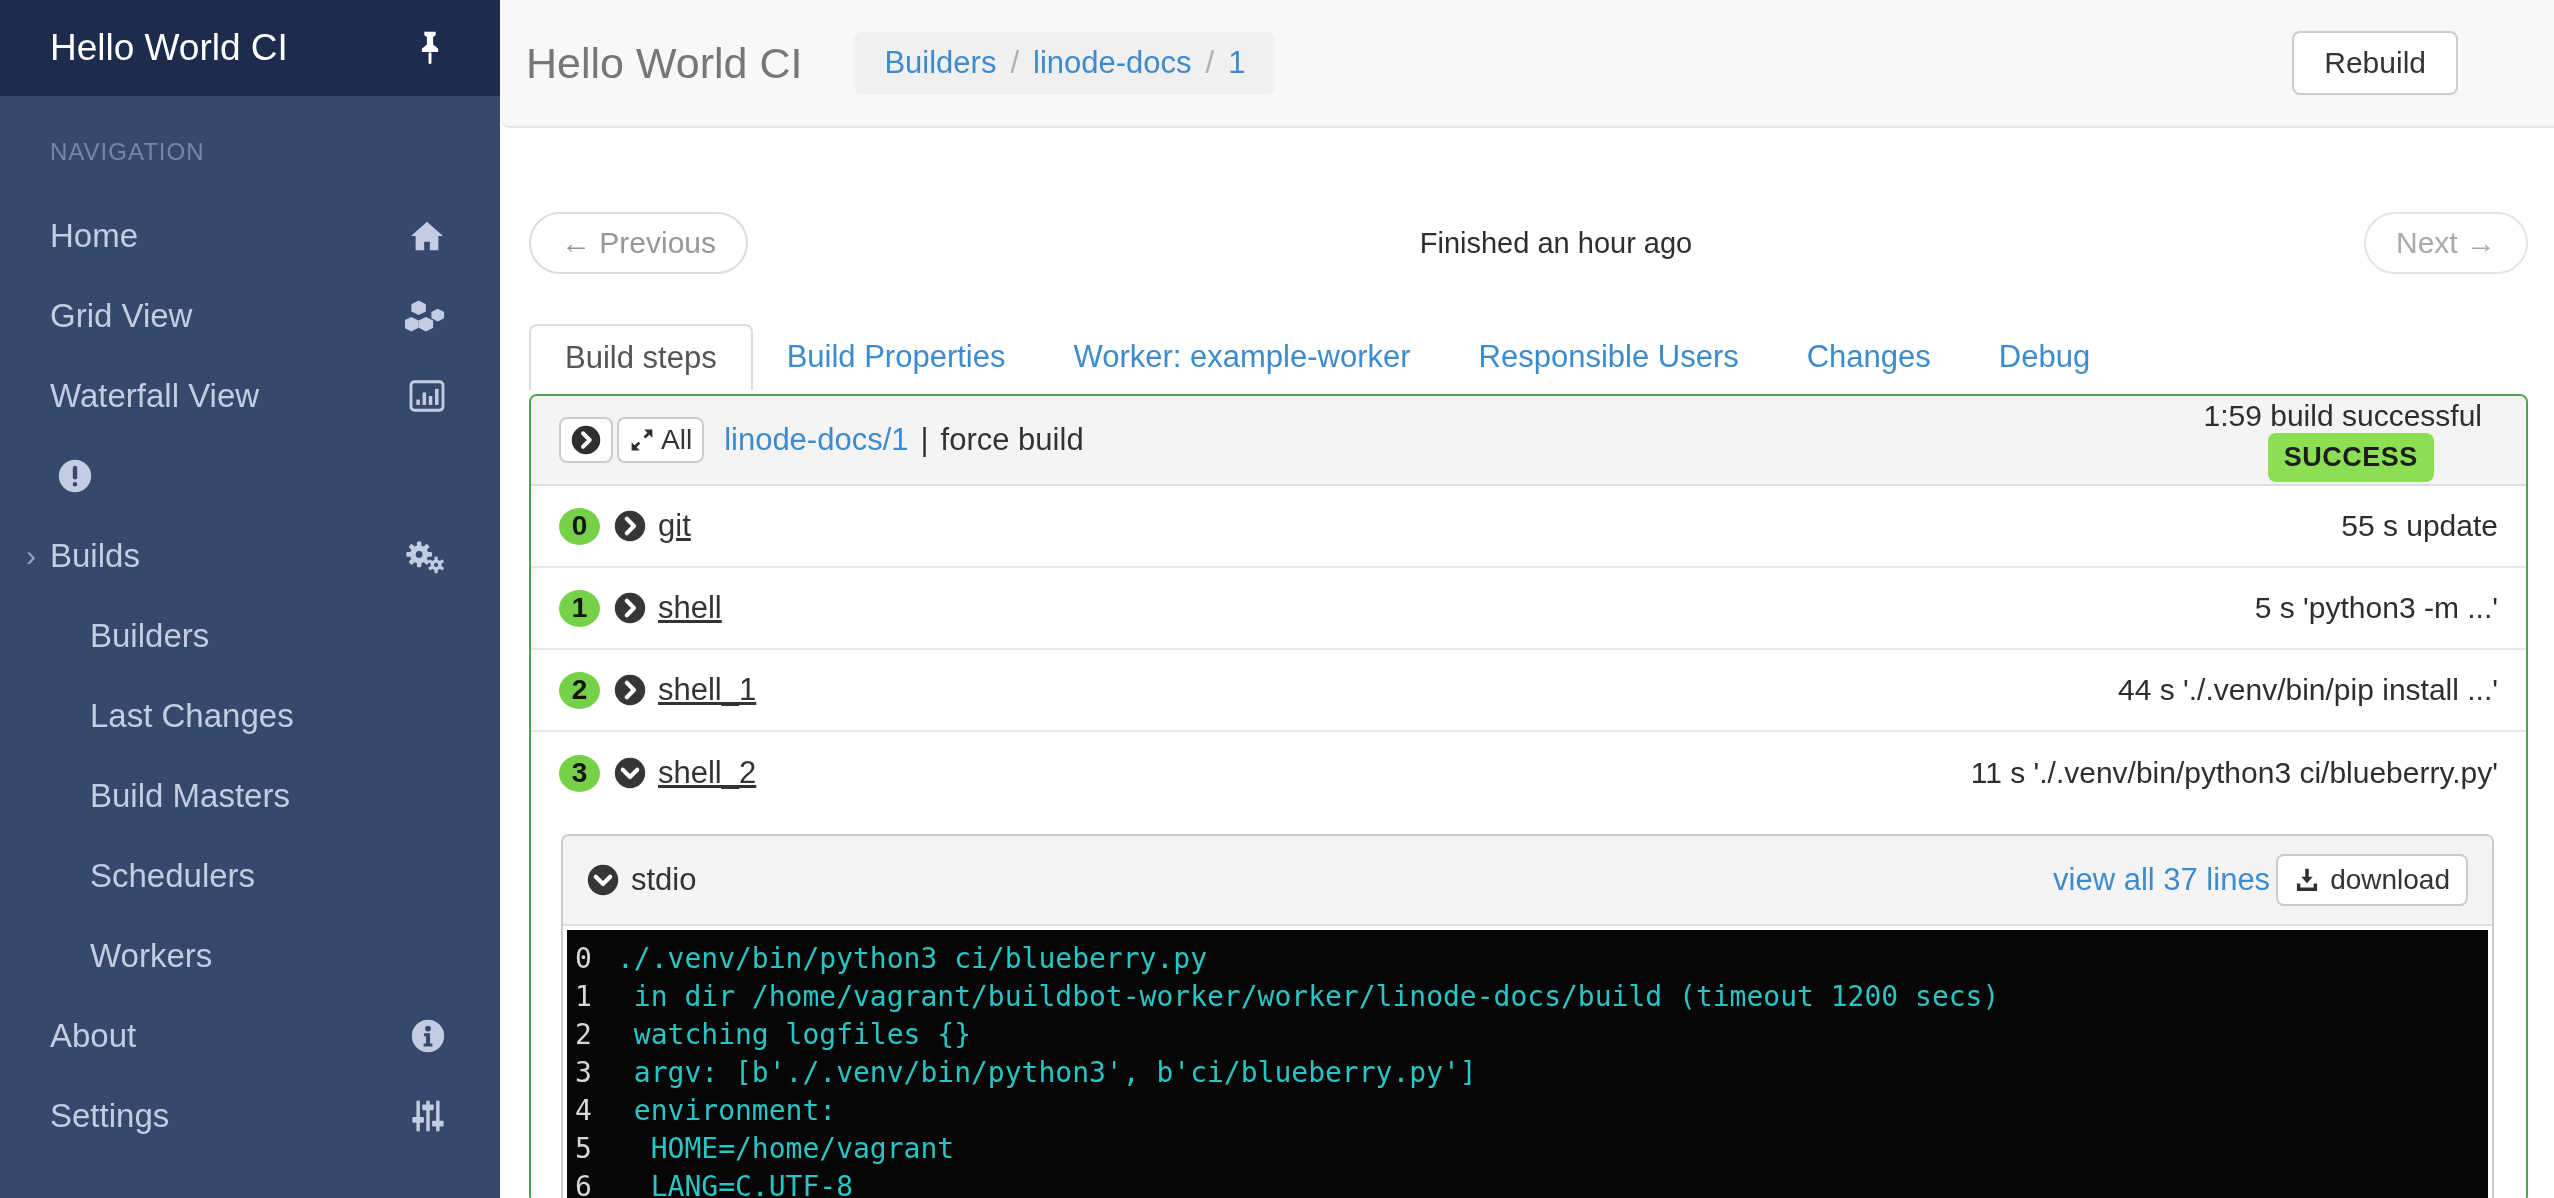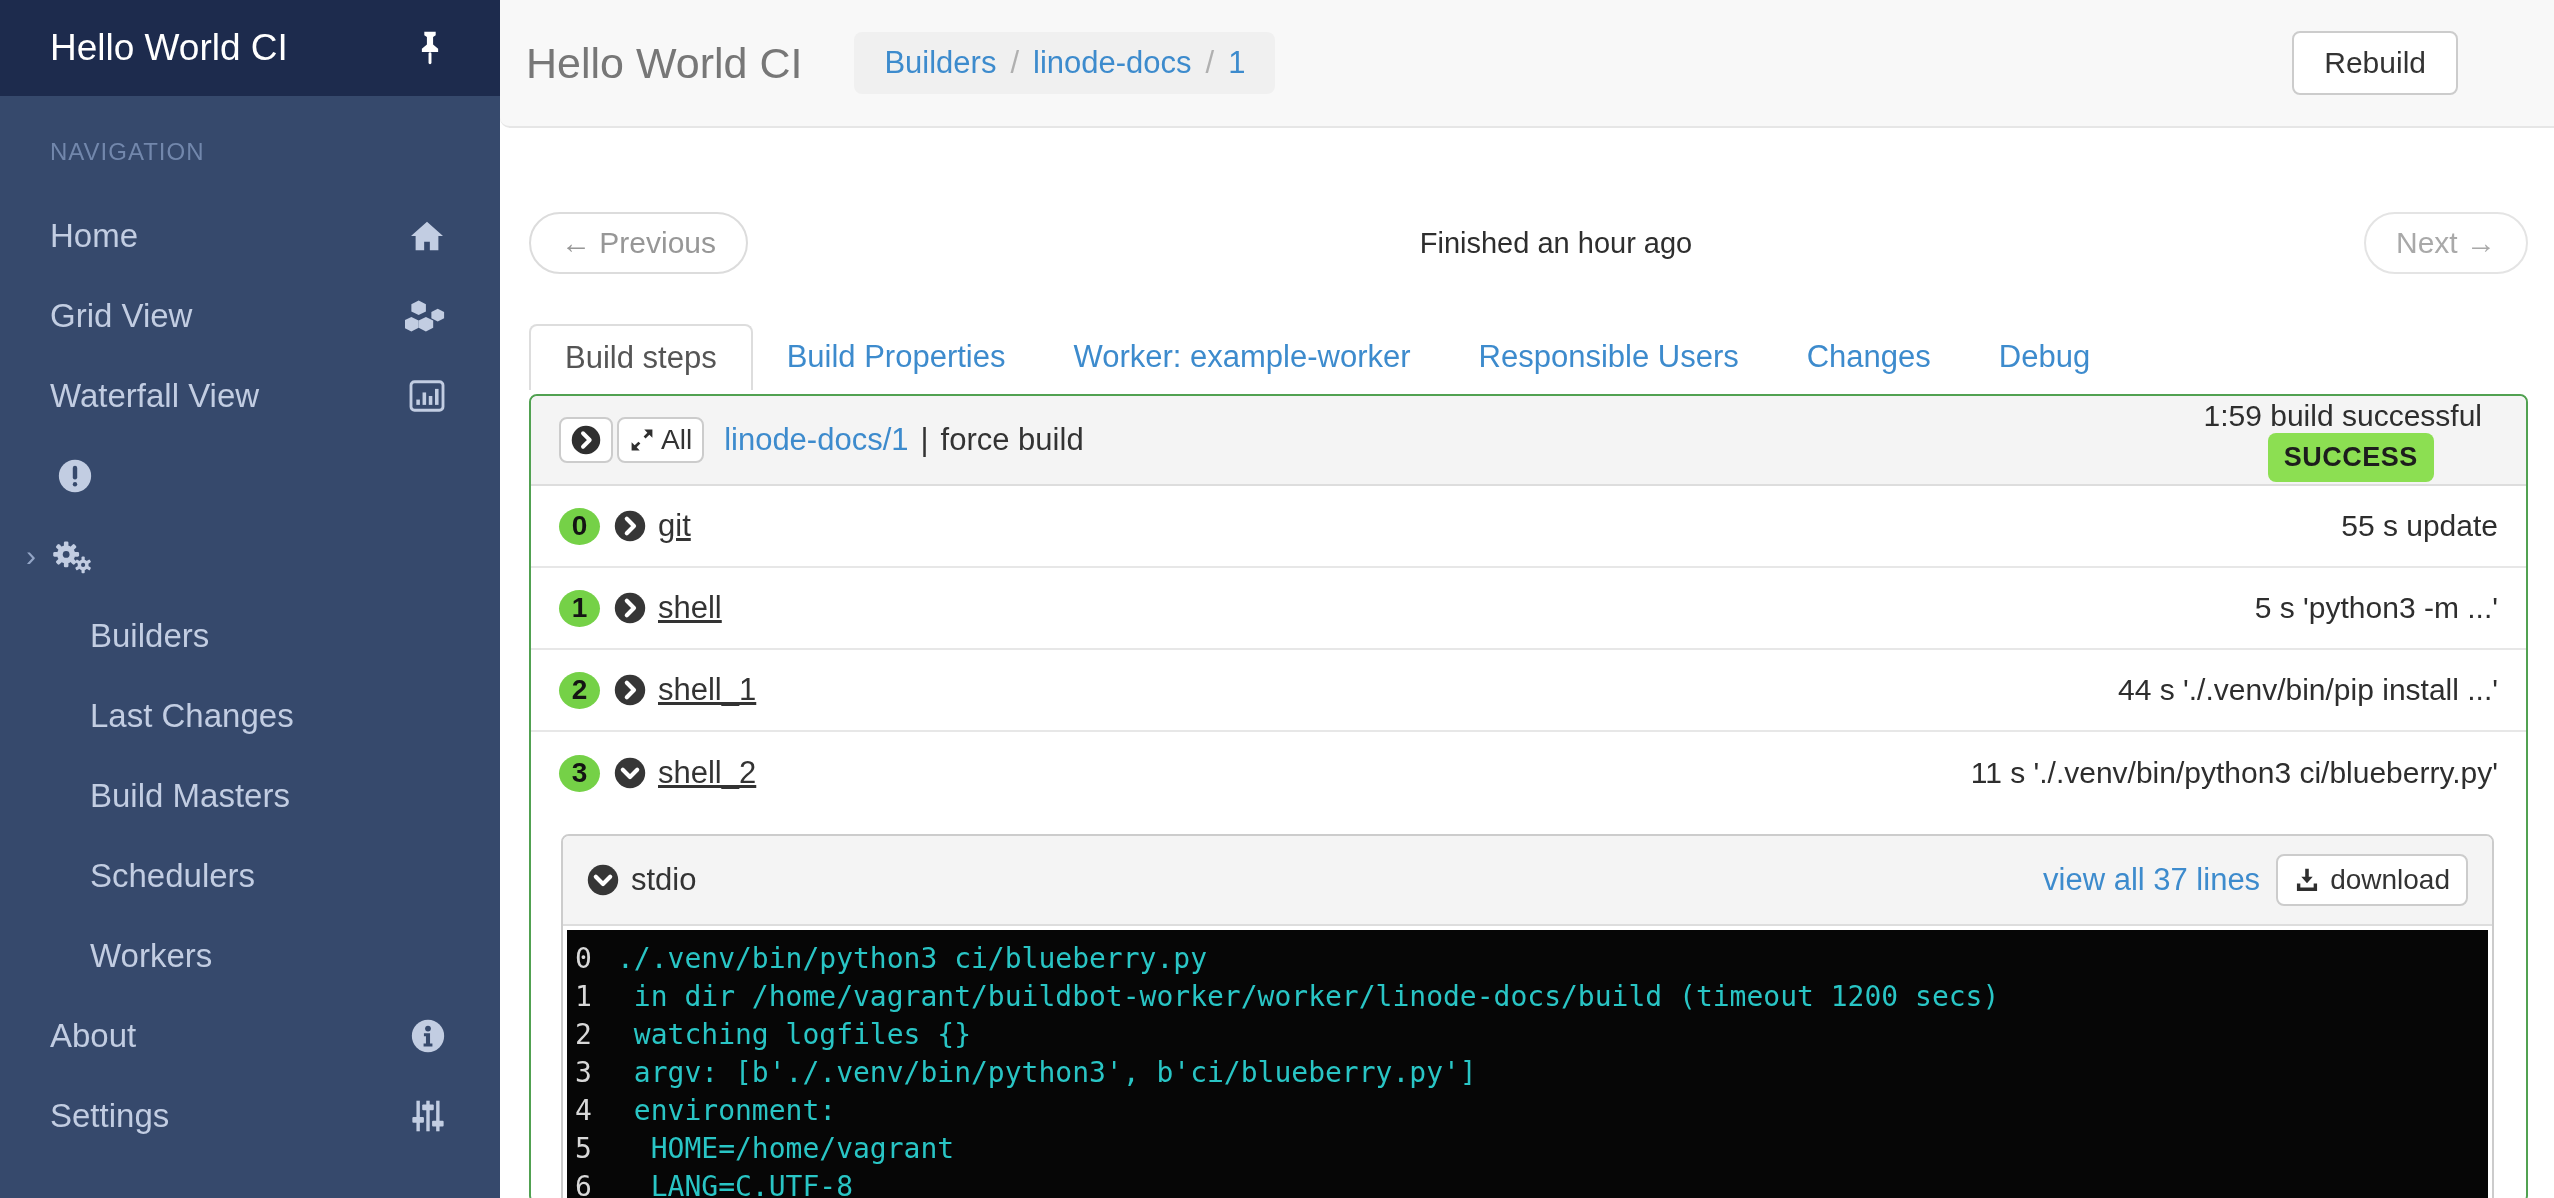--- a/index.html
+++ b/index.html
@@ -81,21 +81,21 @@
   .step-name { font-size:31px; color:#333; margin-left:12px;text-decoration:underline; }
   .step-detail { margin-left:auto; font-size:30px; color:#2e2e2e;
     white-space:pre; }
 
   .log-wrap { padding:20px 32px 0 30px; }
   .log-panel { border:2px solid #ccc; border-radius:8px; overflow:hidden; }
   .log-header { height:90px; background:#f4f4f4; display:flex;
     align-items:center; padding:0 24px; border-bottom:2px solid #ddd; }
   .log-title { font-size:31px; color:#333; margin-left:12px; }
   .log-header-right { margin-left:auto; display:flex; align-items:center; }
-  .view-all { color:#3d8bcd; font-size:31px; margin-right:16px; cursor:pointer; }
+  .view-all { color:#3d8bcd; font-size:31px; margin-right:6px; cursor:pointer; }
   .dl-btn { background:#fff; border:2px solid #ccc; border-radius:8px;
     height:52px; display:flex; align-items:center; padding:0 16px; gap:10px;
     font-size:28px; color:#333; cursor:pointer; font-family:inherit; }
 
   .terminal { margin:4px; background:#060606; border-radius:0 0 4px 4px;
     padding:10px 10px 10px 8px; height:400px;
     font-family:"DejaVu Sans Mono", monospace; font-size:28px; line-height:38px; }
   .tline { display:flex; }
   .tline .ln { width:42px; flex:none; color:#d8d8d8; }
   .tline .lt { color:#29c5c5; white-space:pre; }
@@ -158,20 +158,21 @@
         <svg width="34" height="34" viewBox="0 0 20 20">
           <circle cx="10" cy="10" r="9.5" fill="#c2cde2"></circle>
           <rect x="8.7" y="4" width="2.6" height="8" rx="1.3" fill="#36496c"></rect>
           <rect x="8.7" y="13.6" width="2.6" height="2.6" rx="1.3" fill="#36496c"></rect>
         </svg>
       </span>
     </div>
 
     <div class="nav-item">
       <span class="nav-caret">›</span>
+      <span class="lbl">Builds</span>
       <span class="nav-icon">
         <svg width="42" height="36" viewBox="0 0 26 22">
           <g fill="#c2cde2">
             <g transform="translate(10,10)">
               <circle r="5.6"></circle>
               <g>
                 <rect x="-1.4" y="-8" width="2.8" height="3.4" rx="0.8"></rect>
                 <rect x="-1.4" y="-8" width="2.8" height="3.4" rx="0.8" transform="rotate(45)"></rect>
                 <rect x="-1.4" y="-8" width="2.8" height="3.4" rx="0.8" transform="rotate(90)"></rect>
                 <rect x="-1.4" y="-8" width="2.8" height="3.4" rx="0.8" transform="rotate(135)"></rect>

